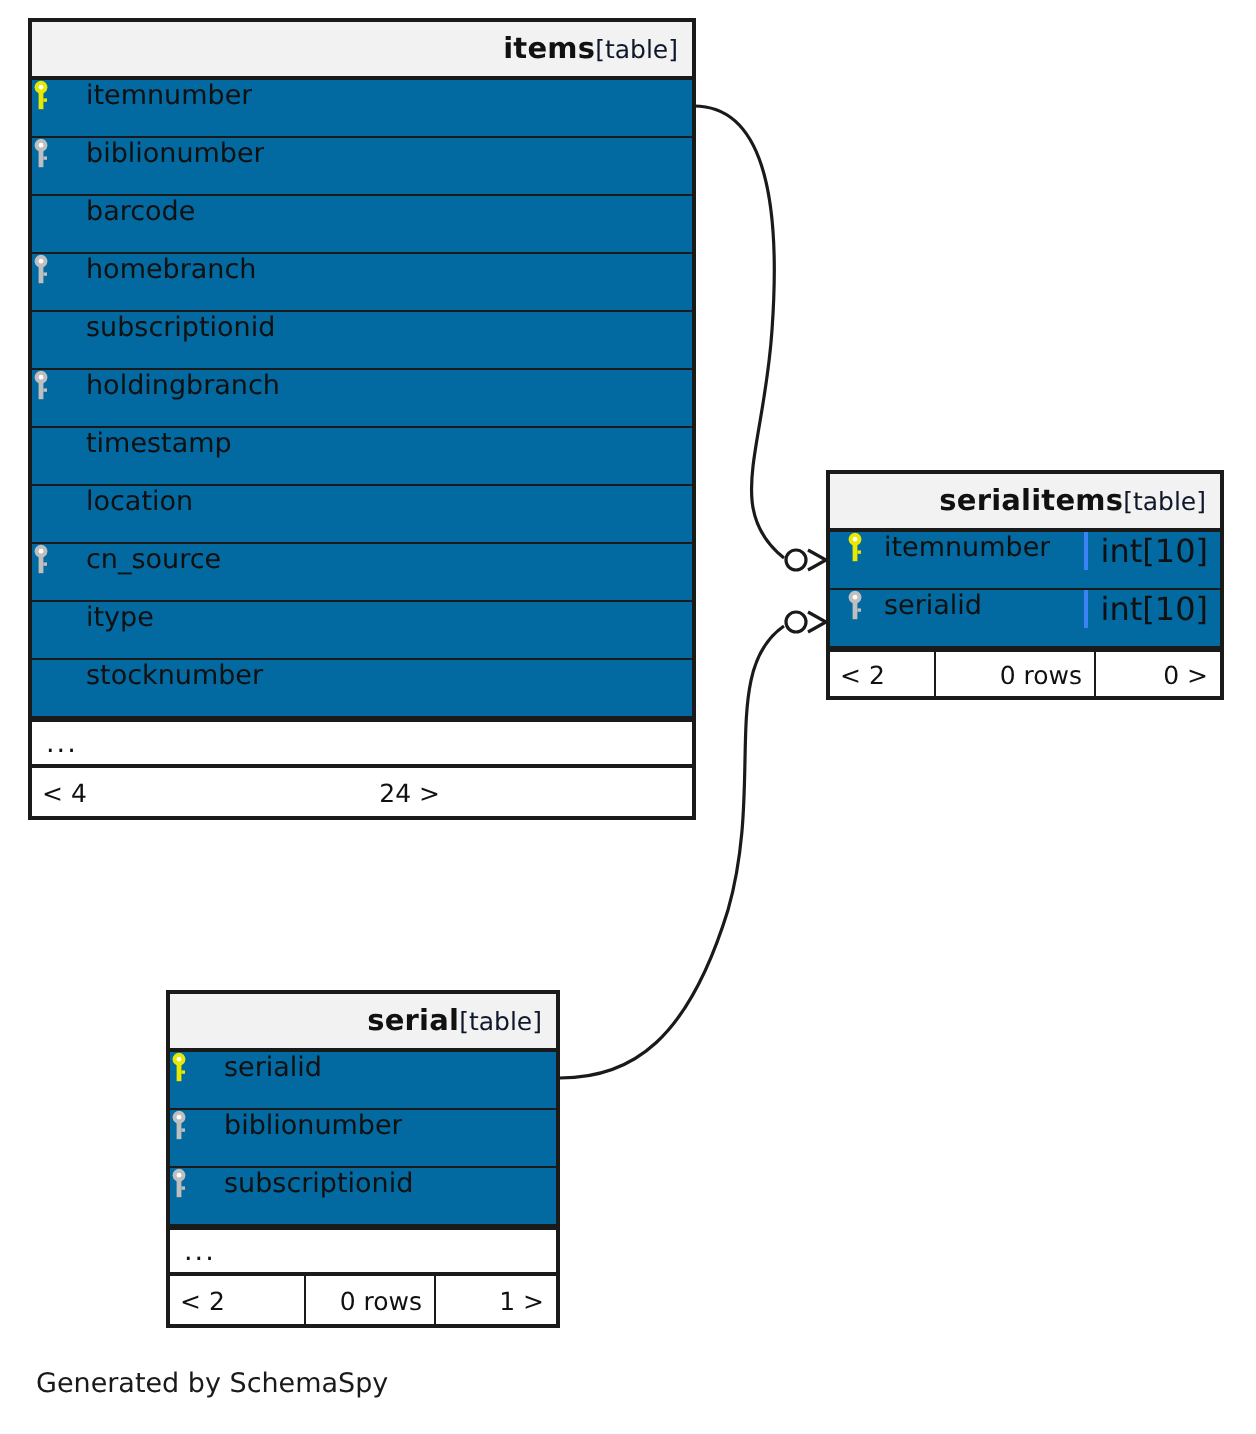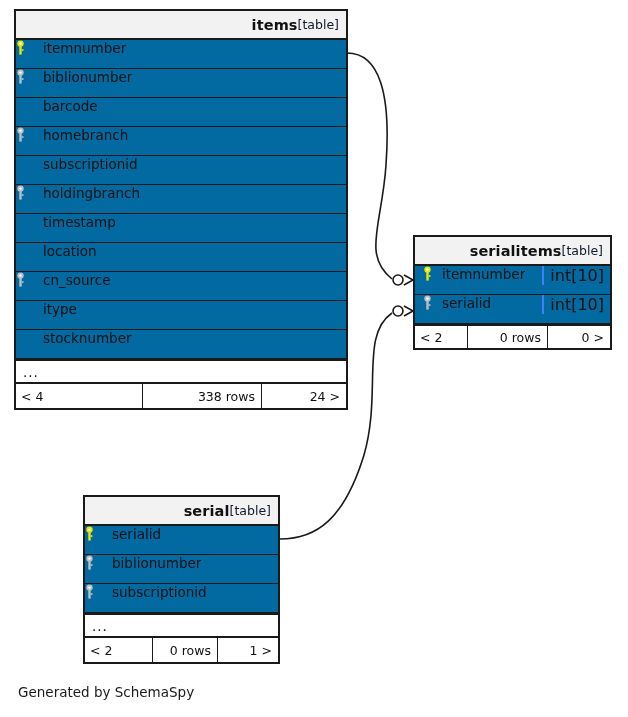--- a/index.html
+++ b/index.html
@@ -296,21 +296,20 @@
       <span class="key-slot"></span>
       <span class="col-main">
         <span class="col-label">stocknumber</span>
       </span>
     </div>
 
     <div class="ellipsis-row top-sep">...</div>
 
     <div class="tbl-footer">
       <span class="foot-cell foot-prev" style="flex:0 0 126px;">&lt; 4</span>
-      <span class="foot-cell foot-mid" style="flex:1 1 auto;">338 rows</span>
       <span class="foot-cell foot-next" style="flex:0 0 84px;">24 &gt;</span>
     </div>
   </div>
 
   <div class="table-box" style="left:413px; top:235px; width:199px;">
     <div class="tbl-header">
       <span class="tbl-name">serialitems</span>
       <span class="tbl-tag">[table]</span>
     </div>
 

